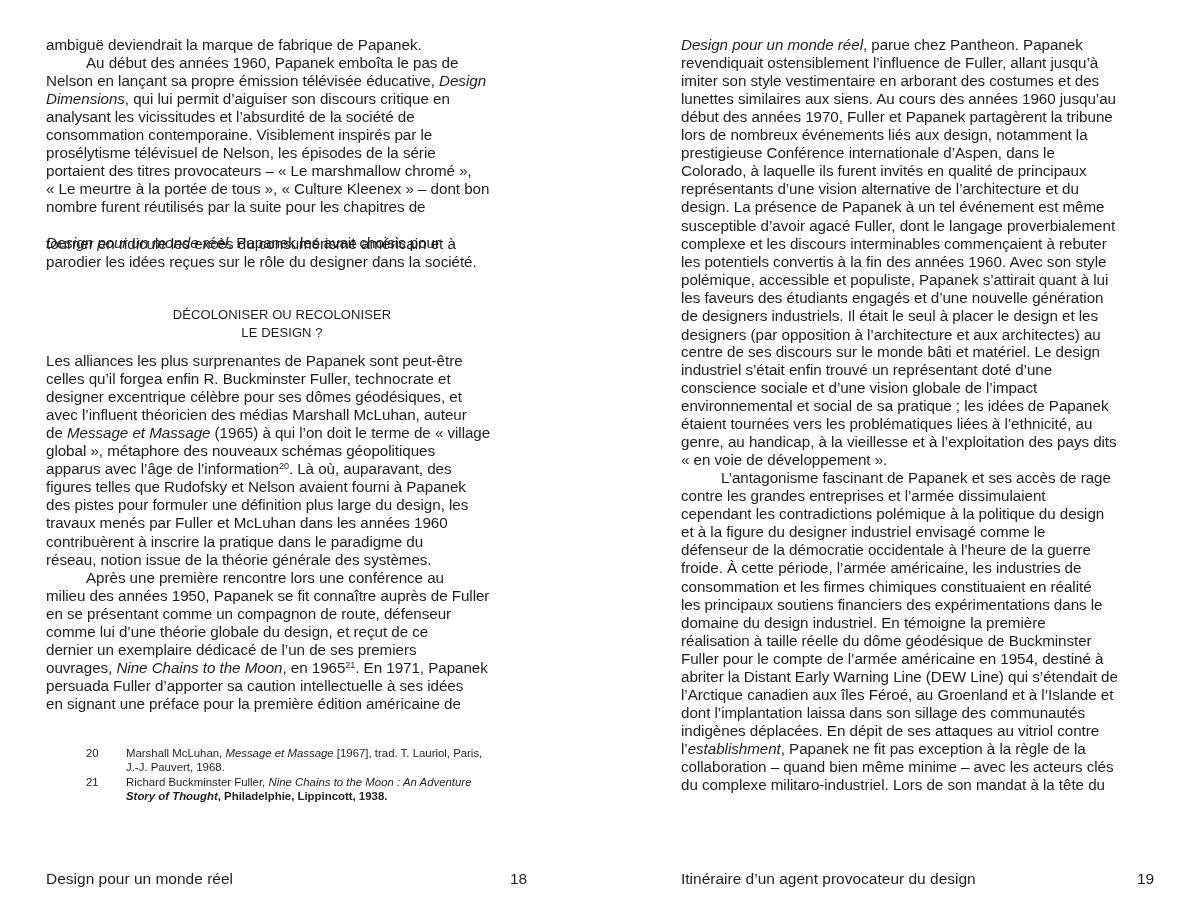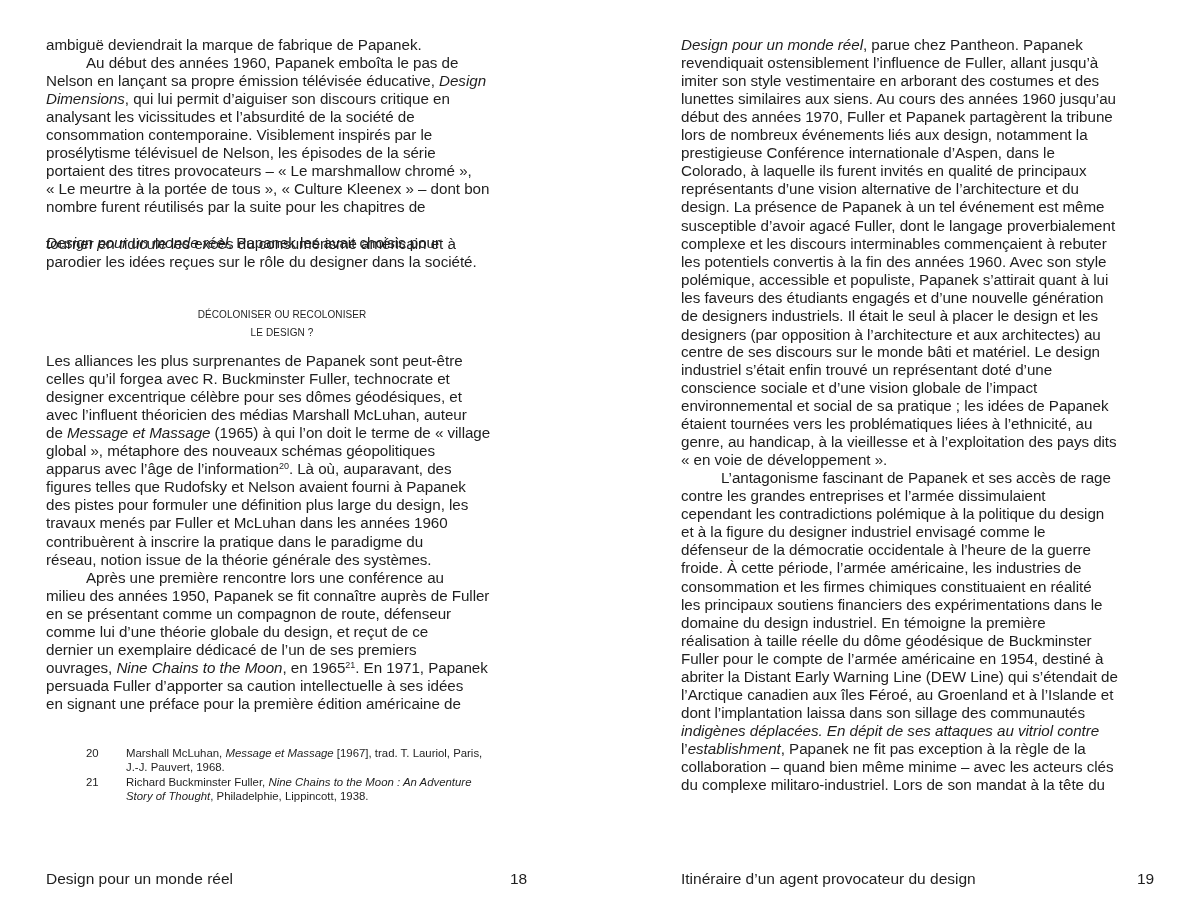--- a/index.html
+++ b/index.html
@@ -4,21 +4,21 @@
 <style>
   html, body { margin: 0; padding: 0; background: #ffffff; }
   body { width: 1200px; height: 912px; position: relative; overflow: hidden;
          font-family: "Liberation Sans", sans-serif; color: #1e1e1e; }
   .page { position: absolute; top: 0; height: 720px; }
   .page-left { left: 46px; width: 480px; }
   .page-right { left: 681px; width: 480px; }
   .line { position: absolute; left: 0; white-space: nowrap; font-size: 15.2px; line-height: 18px; letter-spacing: -0.05px; }
   .line.indent { text-indent: 40px; }
   .line i, .fn i { font-style: italic; }
-  .heading { position: absolute; left: 0; width: 472px; text-align: center; font-size: 10px; line-height: 18px; letter-spacing: 0.1px; }
+  .heading { position: absolute; left: 0; width: 472px; text-align: center; font-size: 13px; line-height: 18px; letter-spacing: 0.1px; }
   .fn { position: absolute; left: 40px; width: 440px; font-size: 11.4px; line-height: 14px; white-space: nowrap; }
   .fn-num { position: absolute; left: 0; width: 30px; }
   .fn-body { position: absolute; left: 40px; }
   .footer { position: absolute; top: 869px; font-size: 15.5px; line-height: 20px; }
   .folio { position: absolute; top: 869px; font-size: 15.5px; line-height: 20px; }
   sup { font-size: 9px; vertical-align: 5px; line-height: 0; }
 </style>
 </head>
 <body>
 
@@ -37,21 +37,21 @@
       <div class="line" style="top: 234px; text-align: center;"><i>Design pour un monde réel</i><span>. Papanek les avait choisis pour</span></div>
       <div class="line" style="top: 234.55px;"><span>tourner en ridicule les excès du consumérisme américain et à</span></div>
       <div class="line" style="top: 252.6px;"><span>parodier les idées reçues sur le rôle du designer dans la société.</span></div>
     </div>
   <div class="heading" style="top:306px;">
     <div>DÉCOLONISER OU RECOLONISER</div>
     <div>LE DESIGN ?</div>
   </div>
   <div id="left-after">
       <div class="line" style="top: 352px;"><span>Les alliances les plus surprenantes de Papanek sont peut-être</span></div>
-      <div class="line" style="top: 370.05px;"><span>celles qu’il forgea avec R. Buckminster Fuller, technocrate et</span></div>
+      <div class="line" style="top: 370.05px;"><span>celles qu’il forgea enfin R. Buckminster Fuller, technocrate et</span></div>
       <div class="line" style="top: 388.1px;"><span>designer excentrique célèbre pour ses dômes géodésiques, et</span></div>
       <div class="line" style="top: 406.15px;"><span>avec l’influent théoricien des médias Marshall McLuhan, auteur</span></div>
       <div class="line" style="top: 424.2px;"><span>de </span><i>Message et Massage</i><span> (1965) à qui l’on doit le terme de « village</span></div>
       <div class="line" style="top: 442.25px;"><span>global », métaphore des nouveaux schémas géopolitiques</span></div>
       <div class="line" style="top: 460.3px;"><span>apparus avec l’âge de l’information</span><sup>20</sup><span>. Là où, auparavant, des</span></div>
       <div class="line" style="top: 478.35px;"><span>figures telles que Rudofsky et Nelson avaient fourni à Papanek</span></div>
       <div class="line" style="top: 496.4px;"><span>des pistes pour formuler une définition plus large du design, les</span></div>
       <div class="line" style="top: 514.45px;"><span>travaux menés par Fuller et McLuhan dans les années 1960</span></div>
       <div class="line" style="top: 532.5px;"><span>contribuèrent à inscrire la pratique dans le paradigme du</span></div>
       <div class="line" style="top: 550.55px;"><span>réseau, notion issue de la théorie générale des systèmes.</span></div>
@@ -66,21 +66,21 @@
     </div>
   <div id="left-footnotes">
       <div class="fn" style="top: 746px;">
         <span class="fn-num">20</span>
         <div class="fn-body" style="top: 0px;"><span>Marshall McLuhan, </span><i>Message et Massage</i><span> [1967], trad. T. Lauriol, Paris,</span></div>
         <div class="fn-body" style="top: 14px;"><span>J.-J. Pauvert, 1968.</span></div>
       </div>
       <div class="fn" style="top: 775px;">
         <span class="fn-num">21</span>
         <div class="fn-body" style="top: 0px;"><span>Richard Buckminster Fuller, </span><i>Nine Chains to the Moon : An Adventure</i></div>
-        <div class="fn-body" style="top: 14px;"><i>Story of Thought</i><span>, Philadelphie, Lippincott, 1938.</span></div>
+        <div class="fn-body" style="top: 14px; font-weight: bold;"><i>Story of Thought</i><span>, Philadelphie, Lippincott, 1938.</span></div>
       </div>
     </div>
   <div class="footer" style="left:0;">Design pour un monde réel</div>
   <div class="folio" style="left:464px;">18</div>
 </div>
 
 <div class="page page-right">
   <div id="right-lines">
       <div class="line" style="top: 36px;"><i>Design pour un monde réel</i><span>, parue chez Pantheon. Papanek</span></div>
       <div class="line" style="top: 54.05px;"><span>revendiquait ostensiblement l’influence de Fuller, allant jusqu’à</span></div>
@@ -113,20 +113,20 @@
       <div class="line" style="top: 541.4px;"><span>défenseur de la démocratie occidentale à l’heure de la guerre</span></div>
       <div class="line" style="top: 559.45px;"><span>froide. À cette période, l’armée américaine, les industries de</span></div>
       <div class="line" style="top: 577.5px;"><span>consommation et les firmes chimiques constituaient en réalité</span></div>
       <div class="line" style="top: 595.55px;"><span>les principaux soutiens financiers des expérimentations dans le</span></div>
       <div class="line" style="top: 613.6px;"><span>domaine du design industriel. En témoigne la première</span></div>
       <div class="line" style="top: 631.65px;"><span>réalisation à taille réelle du dôme géodésique de Buckminster</span></div>
       <div class="line" style="top: 649.7px;"><span>Fuller pour le compte de l’armée américaine en 1954, destiné à</span></div>
       <div class="line" style="top: 667.75px;"><span>abriter la Distant Early Warning Line (DEW Line) qui s’étendait de</span></div>
       <div class="line" style="top: 685.8px;"><span>l’Arctique canadien aux îles Féroé, au Groenland et à l’Islande et</span></div>
       <div class="line" style="top: 703.85px;"><span>dont l’implantation laissa dans son sillage des communautés</span></div>
-      <div class="line" style="top: 721.9px; font-style: italic;"><span>indigènes déplacées. En dépit de ses attaques au vitriol contre</span></div>
+      <div class="line" style="top: 721.9px;"><span>indigènes déplacées. En dépit de ses attaques au vitriol contre</span></div>
       <div class="line" style="top: 739.95px;"><span>l’</span><i>establishment</i><span>, Papanek ne fit pas exception à la règle de la</span></div>
       <div class="line" style="top: 758px;"><span>collaboration – quand bien même minime – avec les acteurs clés</span></div>
       <div class="line" style="top: 776.05px;"><span>du complexe militaro-industriel. Lors de son mandat à la tête du</span></div>
     </div>
   <div class="footer" style="left:0;">Itinéraire d’un agent provocateur du design</div>
   <div class="folio" style="left:456px;">19</div>
 </div>
 
 </body></html>

